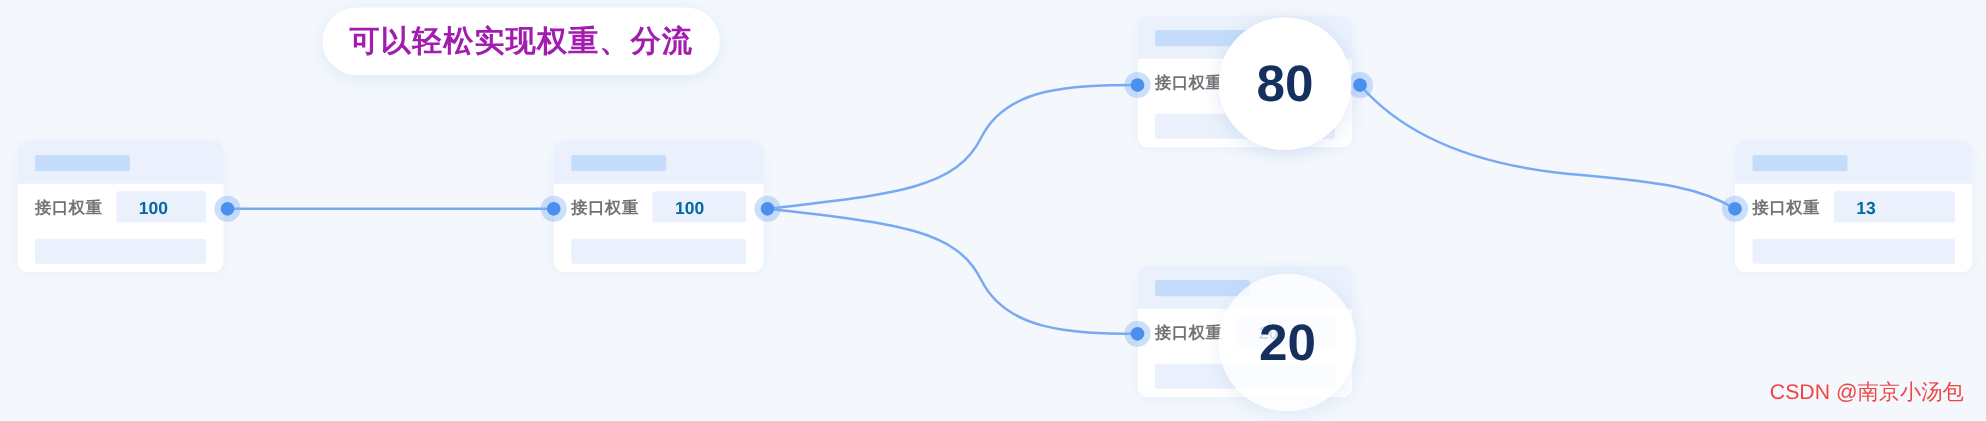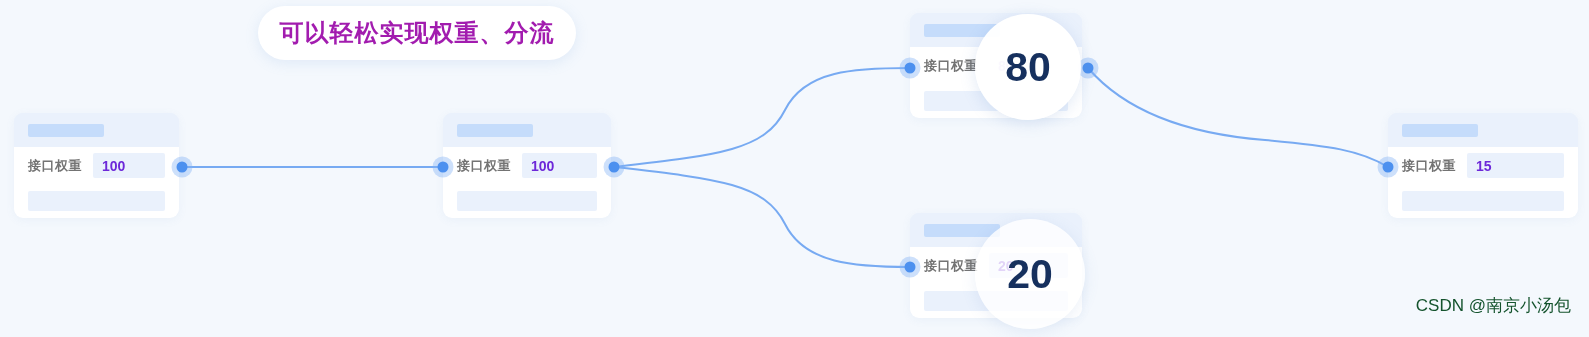--- a/index.html
+++ b/index.html
@@ -95,25 +95,25 @@
   }
 
   .row-value {
     margin-left: 11px;
     flex: 1;
     height: 25px;
     border-radius: 2px;
     background: #eaf1fc;
     display: flex;
     align-items: center;
-    padding-left: 9px;
+    padding-left: 18px;
     box-sizing: border-box;
     font-size: 14px;
     font-weight: bold;
-    color: #6d28d9;
+    color: #0369a1;
   }
 
   .node-foot {
     height: 34px;
     background: #ffffff;
     display: flex;
     align-items: center;
     padding: 0 14px;
     box-sizing: border-box;
   }
@@ -168,23 +168,23 @@
     font-size: 24px;
     font-weight: bold;
     color: #a21caf;
     letter-spacing: 1px;
   }
 
   
   #watermark {
     position: absolute;
     right: 18px;
-    bottom: 20px;
+    bottom: 12px;
     font-size: 17px;
-    color: #14532d;
+    color: #ef4444;
     z-index: 10;
     white-space: nowrap;
   }
 </style>
 </head>
 <body>
 
 <div id="canvas">
 
   <svg id="edges" viewBox="0 0 1589 337">
@@ -253,21 +253,21 @@
   </div>
   <div class="port" style="left:910px; top:267px;"></div>
   <div class="magnifier" id="magnifier-20" style="left:975px; top:219px; width:110px; height:110px;">20</div>
 
   <div class="node" id="node-target" style="left:1388px; top:113px; width:190px;">
     <div class="node-head">
       <div class="head-bar"></div>
     </div>
     <div class="node-row">
       <span class="row-label">接口权重</span>
-      <span class="row-value">15</span>
+      <span class="row-value">13</span>
     </div>
     <div class="node-foot">
       <div class="foot-bar"></div>
     </div>
   </div>
   <div class="port" style="left:1388px; top:167px;"></div>
 
   <div id="title-pill">
     <span class="pill-text">可以轻松实现权重、分流</span>
   </div>

